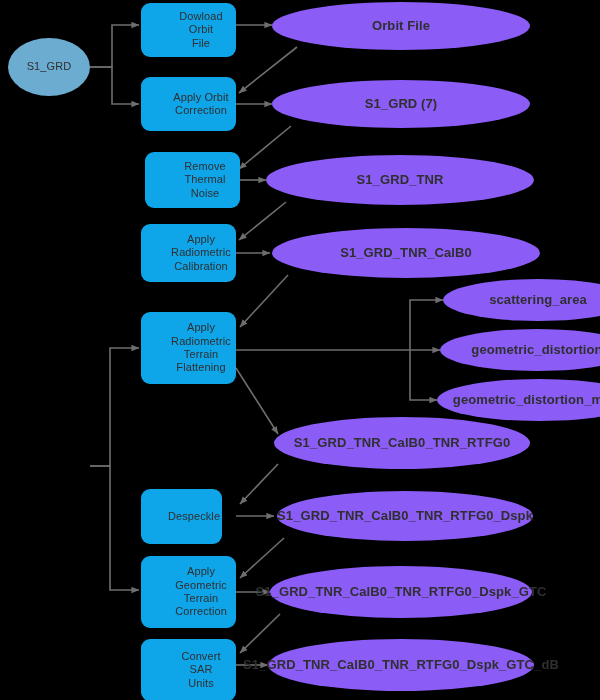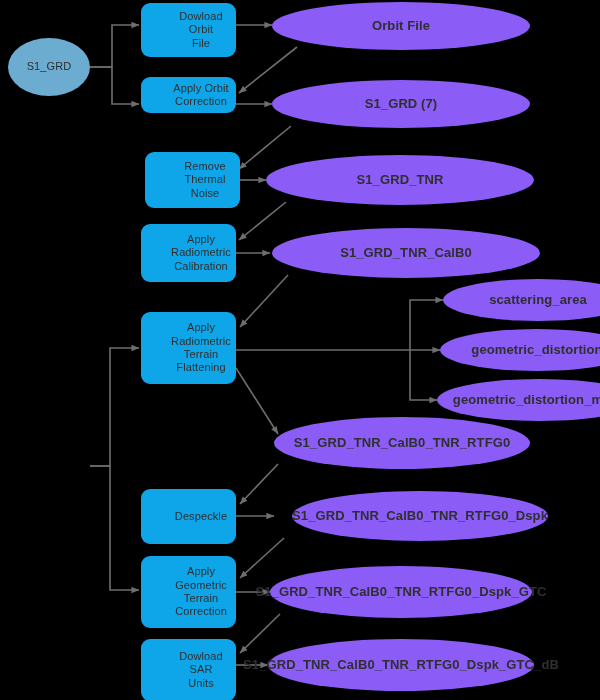--- a/index.html
+++ b/index.html
@@ -102,21 +102,21 @@
   <div class="node node-input" style="left:8px; top:38px; width:82px; height:58px;">
     <span>S1_GRD</span>
   </div>
 
 
   <div class="node node-process" style="left:141px; top:3px; width:95px; height:54px;">
     <span>Dowload Orbit
 File</span>
   </div>
 
-  <div class="node node-process" style="left:141px; top:77px; width:95px; height:36px;">
+  <div class="node node-process" style="left:141px; top:77px; width:95px; height:54px;">
     <span>Apply Orbit
 Correction</span>
   </div>
 
   <div class="node node-process" style="left:145px; top:152px; width:95px; height:56px;">
     <span>Remove
 Thermal Noise</span>
   </div>
 
   <div class="node node-process" style="left:141px; top:224px; width:95px; height:58px;">
@@ -125,33 +125,33 @@
 Calibration</span>
   </div>
 
   <div class="node node-process" style="left:141px; top:312px; width:95px; height:72px;">
     <span>Apply
 Radiometric
 Terrain
 Flattening</span>
   </div>
 
-  <div class="node node-process" style="left:141px; top:489px; width:95px; height:55px;">
+  <div class="node node-process" style="left:141px; top:489px; width:81px; height:55px;">
     <span>Despeckle</span>
   </div>
 
   <div class="node node-process" style="left:141px; top:556px; width:95px; height:72px;">
     <span>Apply
 Geometric
 Terrain
 Correction</span>
   </div>
 
   <div class="node node-process" style="left:141px; top:639px; width:95px; height:62px;">
-    <span>Dowload SAR
+    <span>Convert SAR
 Units</span>
   </div>
 
   <div class="node node-product" style="left:272px; top:2px; width:258px; height:48px;">
     <span>Orbit File</span>
   </div>
 
   <div class="node node-product" style="left:272px; top:80px; width:258px; height:48px;">
     <span>S1_GRD (7)</span>
   </div>
@@ -173,21 +173,21 @@
   </div>
 
   <div class="node node-product" style="left:437px; top:379px; width:204px; height:42px;">
     <span>geometric_distortion_mask</span>
   </div>
 
   <div class="node node-product" style="left:274px; top:417px; width:256px; height:52px;justify-content:center;">
     <span>S1_GRD_TNR_CalB0_TNR_RTFG0</span>
   </div>
 
-  <div class="node node-product" style="left:292px; top:491px; width:256px; height:50px;justify-content:center;">
+  <div class="node node-product" style="left:277px; top:491px; width:256px; height:50px;justify-content:center;">
     <span>S1_GRD_TNR_CalB0_TNR_RTFG0_Dspk</span>
   </div>
 
   <div class="node node-product" style="left:270px; top:566px; width:262px; height:52px;">
     <span>S1_GRD_TNR_CalB0_TNR_RTFG0_Dspk_GTC</span>
   </div>
 
   <div class="node node-product" style="left:268px; top:639px; width:266px; height:52px;">
     <span>S1_GRD_TNR_CalB0_TNR_RTFG0_Dspk_GTC_dB</span>
   </div>

